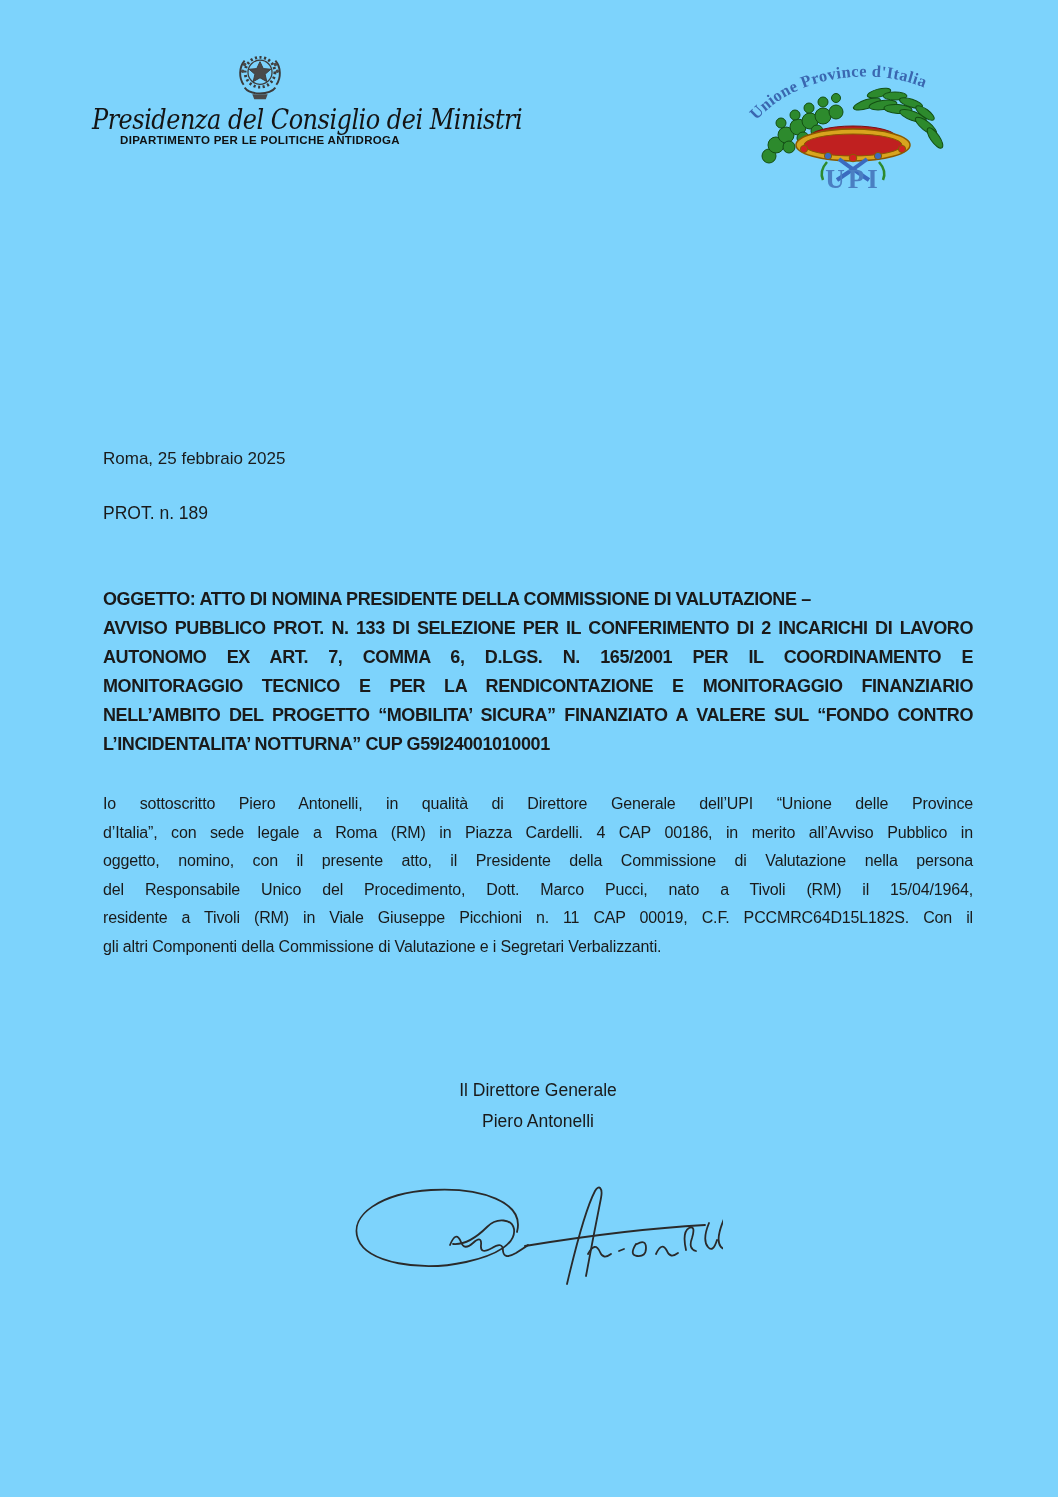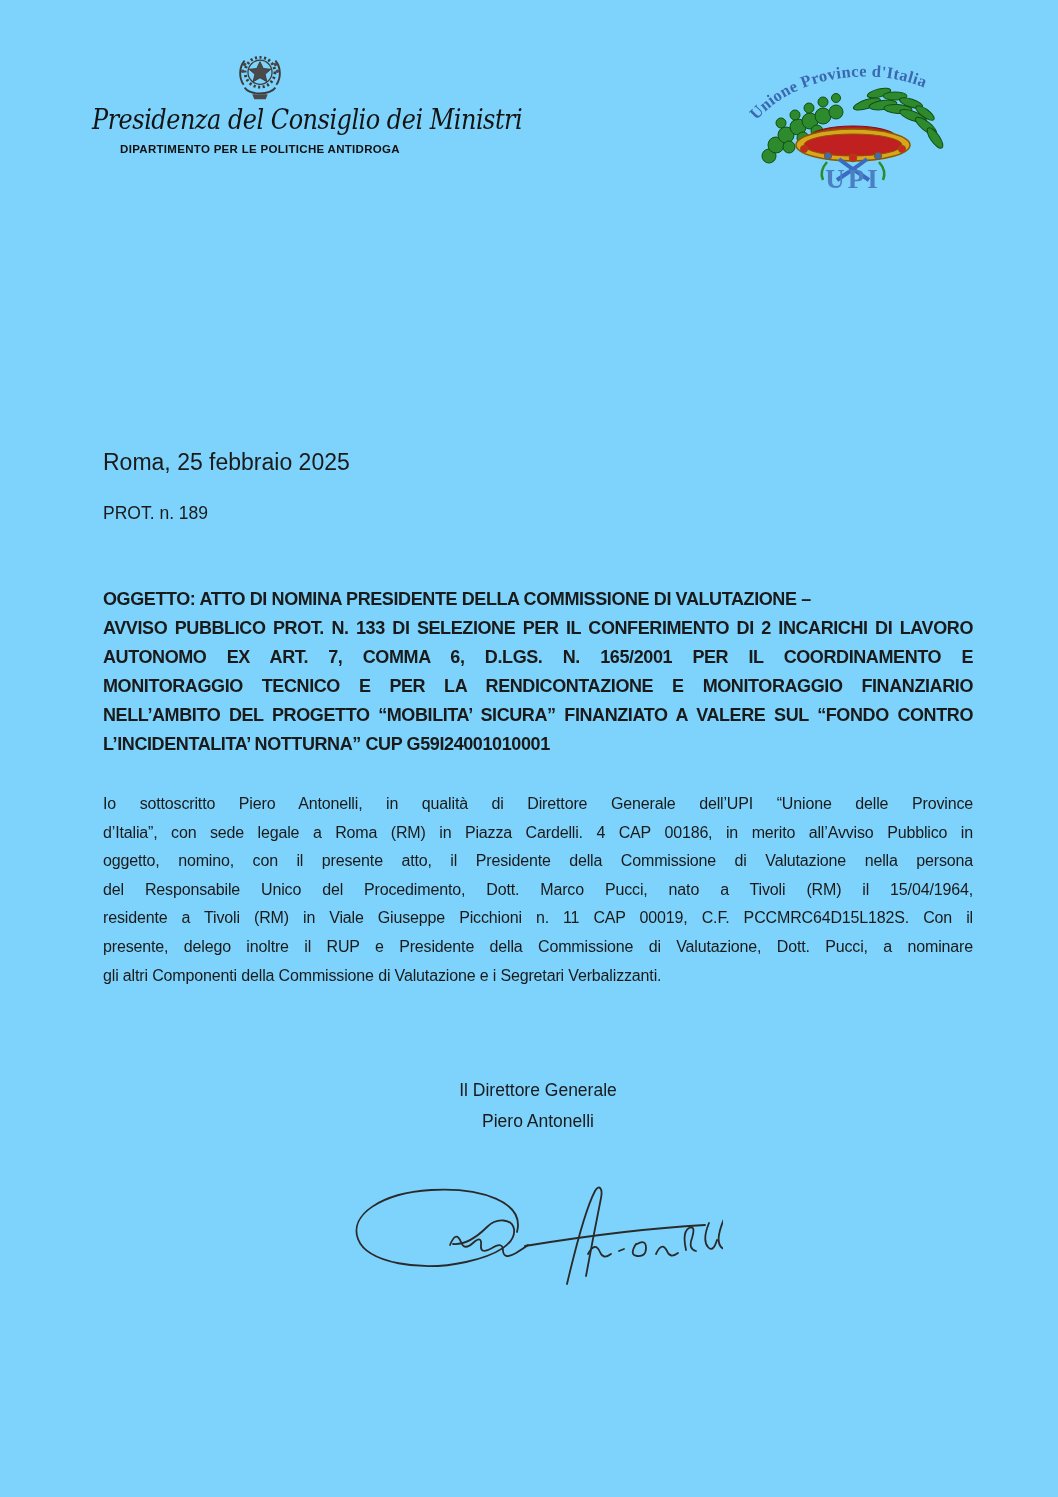--- a/index.html
+++ b/index.html
@@ -25,21 +25,20 @@
   .org-script {
     font-family: "DejaVu Serif", serif;
     font-style: italic;
     font-size: 24px;
     letter-spacing: -0.5px;
     color: #141414;
     white-space: nowrap;
     transform: scaleY(1.15);
   }
   .dept {
-    margin-top: 9px;
     font-size: 11.5px;
     font-weight: bold;
     letter-spacing: 0.3px;
     color: #101010;
     white-space: nowrap;
   }
   
   .upi-logo {
     position: absolute;
     left: 741px; top: 46px;
@@ -48,21 +47,21 @@
   
   .recipient {
     position: absolute;
     top: 219px; right: 100px;
     text-align: right;
     font-size: 17.5px;
     line-height: 29px;
     white-space: nowrap;
   }
   
-  .dateline { position: absolute; left: 103px; top: 449px; font-size: 23px; }
+  .dateline { position: absolute; left: 103px; top: 449px; font-size: 17px; }
   .protocol { position: absolute; left: 103px; top: 503px; font-size: 17.5px; }
   
   .subject {
     position: absolute;
     left: 103px; top: 585px;
     width: 870px;
     font-size: 18px;
     font-weight: bold;
     letter-spacing: -0.4px;
     line-height: 29px;
@@ -191,21 +190,20 @@
     <div class="line j">NELL’AMBITO DEL PROGETTO “MOBILITA’ SICURA” FINANZIATO A VALERE SUL “FONDO CONTRO</div>
     <div class="line">L’INCIDENTALITA’ NOTTURNA” CUP G59I24001010001</div>
   </div>
 
   <div class="body-text">
     <div class="line j">Io sottoscritto Piero Antonelli, in qualità di Direttore Generale dell’UPI “Unione delle Province</div>
     <div class="line j">d’Italia”, con sede legale a Roma (RM) in Piazza Cardelli. 4 CAP 00186, in merito all’Avviso Pubblico in</div>
     <div class="line j">oggetto, nomino, con il presente atto, il Presidente della Commissione di Valutazione nella persona</div>
     <div class="line j">del Responsabile Unico del Procedimento, Dott. Marco Pucci, nato a Tivoli (RM) il 15/04/1964,</div>
     <div class="line j">residente a Tivoli (RM) in Viale Giuseppe Picchioni n. 11 CAP 00019, C.F. PCCMRC64D15L182S. Con il</div>
-    <div class="line j">presente, delego inoltre il RUP e Presidente della Commissione di Valutazione, Dott. Pucci, a nominare</div>
     <div class="line">gli altri Componenti della Commissione di Valutazione e i Segretari Verbalizzanti.</div>
   </div>
 
   <div class="sign-block">
     <div>Il Direttore Generale</div>
     <div>Piero Antonelli</div>
   </div>
 
   <svg class="signature-svg" viewBox="0 0 378 108">
     <g fill="none" stroke="#2a2a2a" stroke-width="1.8" stroke-linecap="round">

